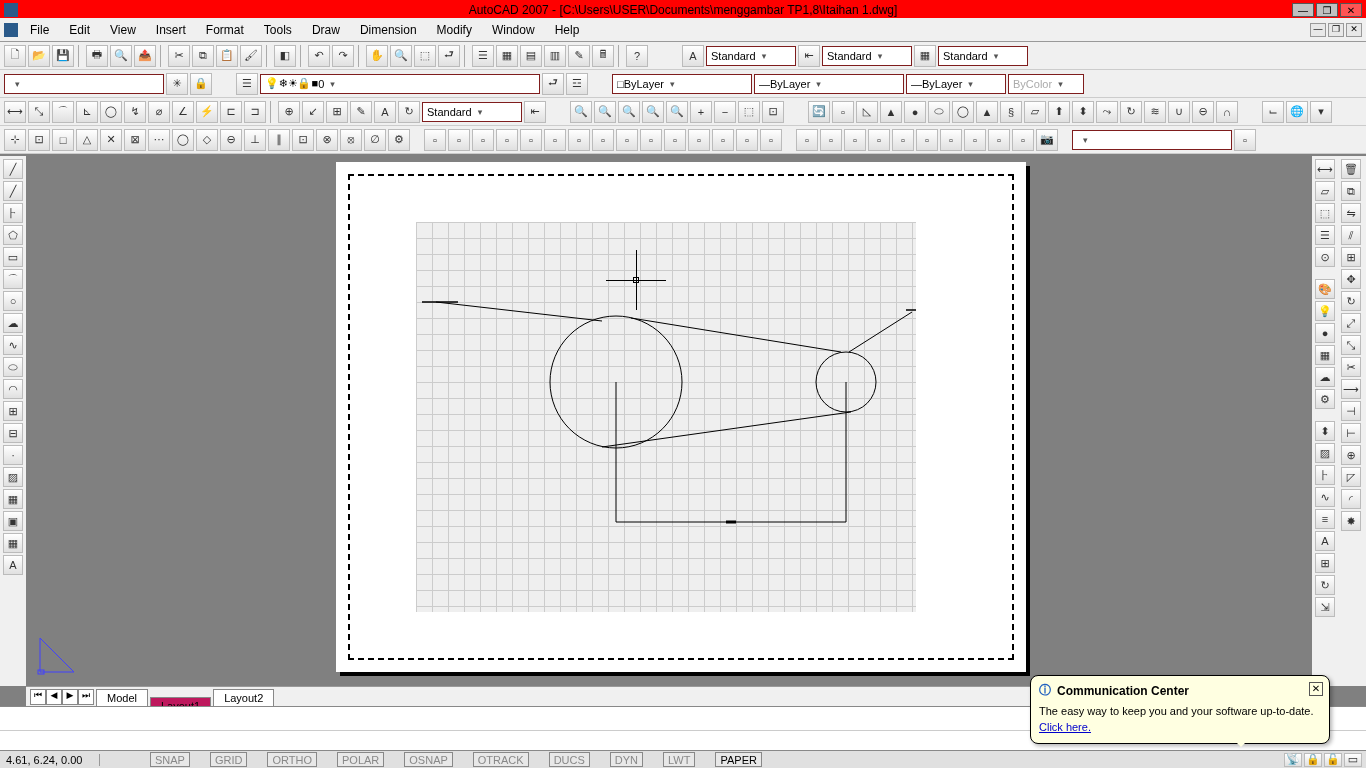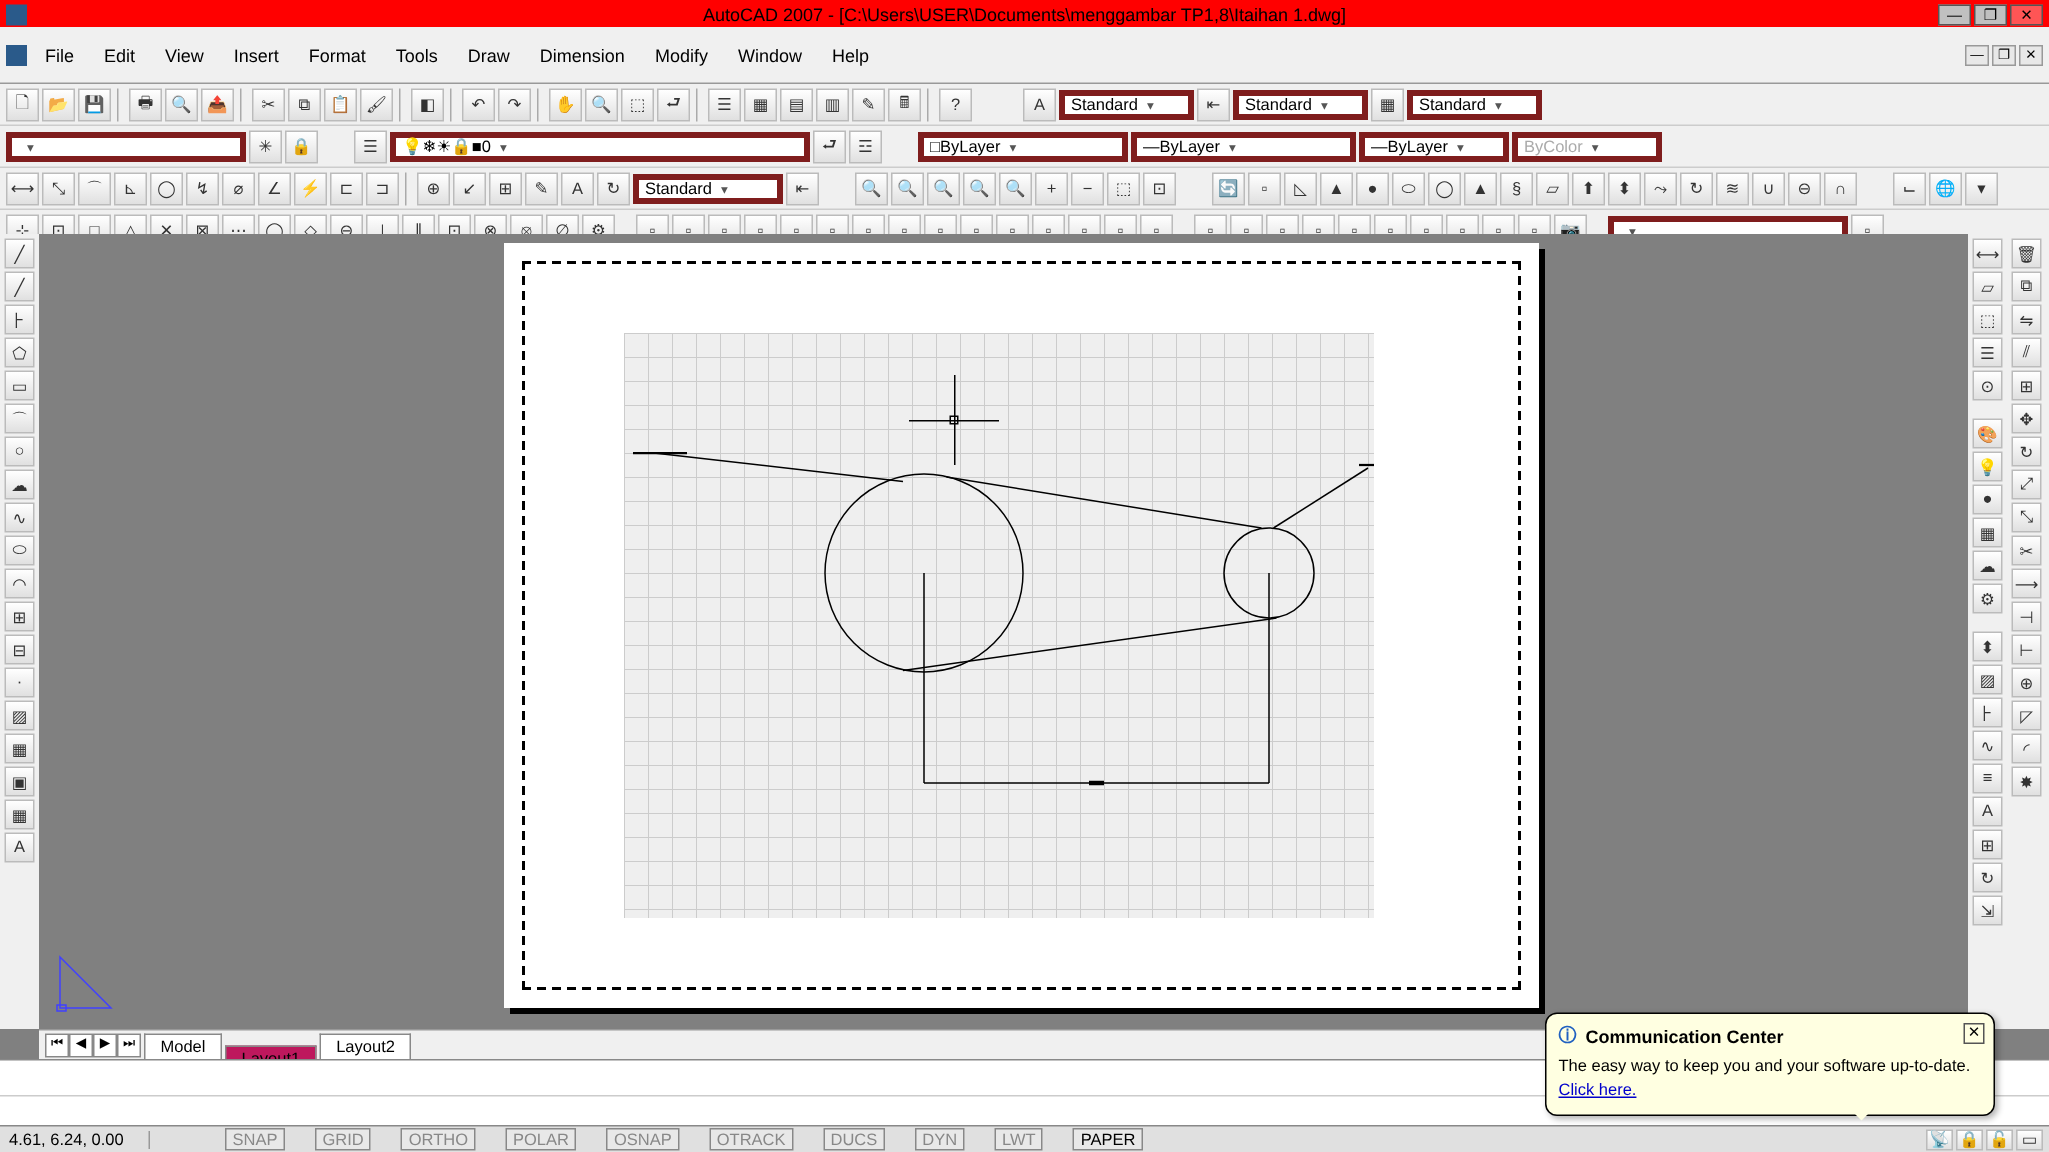--- a/index.html
+++ b/index.html
@@ -5,30 +5,30 @@
 * { box-sizing: border-box; margin: 0; padding: 0; }
 body { font-family: Tahoma, Arial, sans-serif; font-size: 11px; background: #808080; overflow: hidden; width: 1366px; height: 768px; position: relative; }
 
 .titlebar { height: 18px; background: #ff0000; color: #000; display: flex; align-items: center; justify-content: center; position: relative; border-top: 2px solid #ff0000; }
 .titlebar .app-icon { position: absolute; left: 4px; width: 14px; height: 14px; background: #2a5a8a; }
 .titlebar .title { font-size: 12px; }
 .titlebar .win-controls { position: absolute; right: 4px; display: flex; gap: 2px; }
 .titlebar .win-btn { width: 22px; height: 14px; background: #c0c0c0; border: 1px solid #555; display: flex; align-items: center; justify-content: center; font-size: 10px; }
 .titlebar .win-btn.close { background: #ff5555; }
 
-.menubar { height: 38px; background: #f0f0f0; border-bottom: 1px solid #999; display: flex; align-items: center; padding-left: 20px; position: relative; }
+.menubar { height: 24px; background: #f0f0f0; border-bottom: 1px solid #999; display: flex; align-items: center; padding-left: 20px; position: relative; }
 .menubar .menu-item { padding: 0 10px; cursor: default; font-size: 12px; }
 .menubar .mdi-controls { position: absolute; right: 4px; display: flex; gap: 2px; }
 .menubar .mdi-btn { width: 16px; height: 14px; border: 1px solid #999; background: #e8e8e8; font-size: 9px; text-align: center; }
 
 .toolbar-area { background: #f0f0f0; }
 .toolbar-row { display: flex; align-items: center; height: 28px; border-bottom: 1px solid #ccc; padding-left: 4px; gap: 2px; }
 .tb-btn { width: 22px; height: 22px; border: 1px solid #bbb; background: linear-gradient(#fff,#e0e0e0); display: inline-flex; align-items: center; justify-content: center; font-size: 11px; color: #333; }
 .tb-sep { width: 4px; height: 22px; border-left: 1px solid #aaa; margin: 0 2px; }
-.tb-combo { height: 20px; border: 4px solid #7f1d1d; background: #fff; font-size: 11px; display: inline-flex; align-items: center; padding: 0 4px; position: relative; }
+.tb-combo { height: 20px; border: 1px solid #7f1d1d; background: #fff; font-size: 11px; display: inline-flex; align-items: center; padding: 0 4px; position: relative; }
 .tb-combo::after { content: "▾"; margin-left: 6px; font-size: 9px; color: #555; }
 
 .main-area { position: absolute; top: 156px; left: 26px; right: 54px; bottom: 82px; background: #808080; }
 .left-toolbox { position: absolute; top: 156px; left: 0; width: 26px; background: #f0f0f0; bottom: 82px; display: flex; flex-direction: column; padding-top: 2px; }
 .left-toolbox .tb-btn { margin: 1px auto; width: 20px; height: 20px; }
 .right-toolbox { position: absolute; top: 156px; right: 0; width: 54px; background: #f0f0f0; bottom: 82px; display: flex; }
 .right-col { width: 26px; display: flex; flex-direction: column; padding-top: 2px; }
 .right-col .tb-btn { margin: 1px auto; width: 20px; height: 20px; }
 
 .paper-space { position: absolute; left: 310px; top: 6px; width: 690px; height: 510px; background: #fff; box-shadow: 4px 4px 0 #000; }
@@ -150,21 +150,21 @@
     <div class="tb-btn">🔒</div>
     <div style="width:20px"></div>
     <div class="tb-btn">☰</div>
     <div class="tb-combo" style="width:280px"><span style="color:#aa0">💡</span>❄☀🔒■ <span>0</span></div>
     <div class="tb-btn">⮐</div>
     <div class="tb-btn">☲</div>
     <div style="width:20px"></div>
     <div class="tb-combo" style="width:140px">□ <span>ByLayer</span></div>
     <div class="tb-combo" style="width:150px;text-align:right">— <span>ByLayer</span></div>
     <div class="tb-combo" style="width:100px;text-align:right">— <span>ByLayer</span></div>
-    <div class="tb-combo" style="width:100px;color:#aaa">ByColor</div>
+    <div class="tb-combo" style="width:76px;color:#aaa">ByColor</div>
   </div>
 
   <div class="toolbar-row">
     <div class="tb-btn">⟷</div>
     <div class="tb-btn">⤡</div>
     <div class="tb-btn">⌒</div>
     <div class="tb-btn">⊾</div>
     <div class="tb-btn">◯</div>
     <div class="tb-btn">↯</div>
     <div class="tb-btn">⌀</div>

